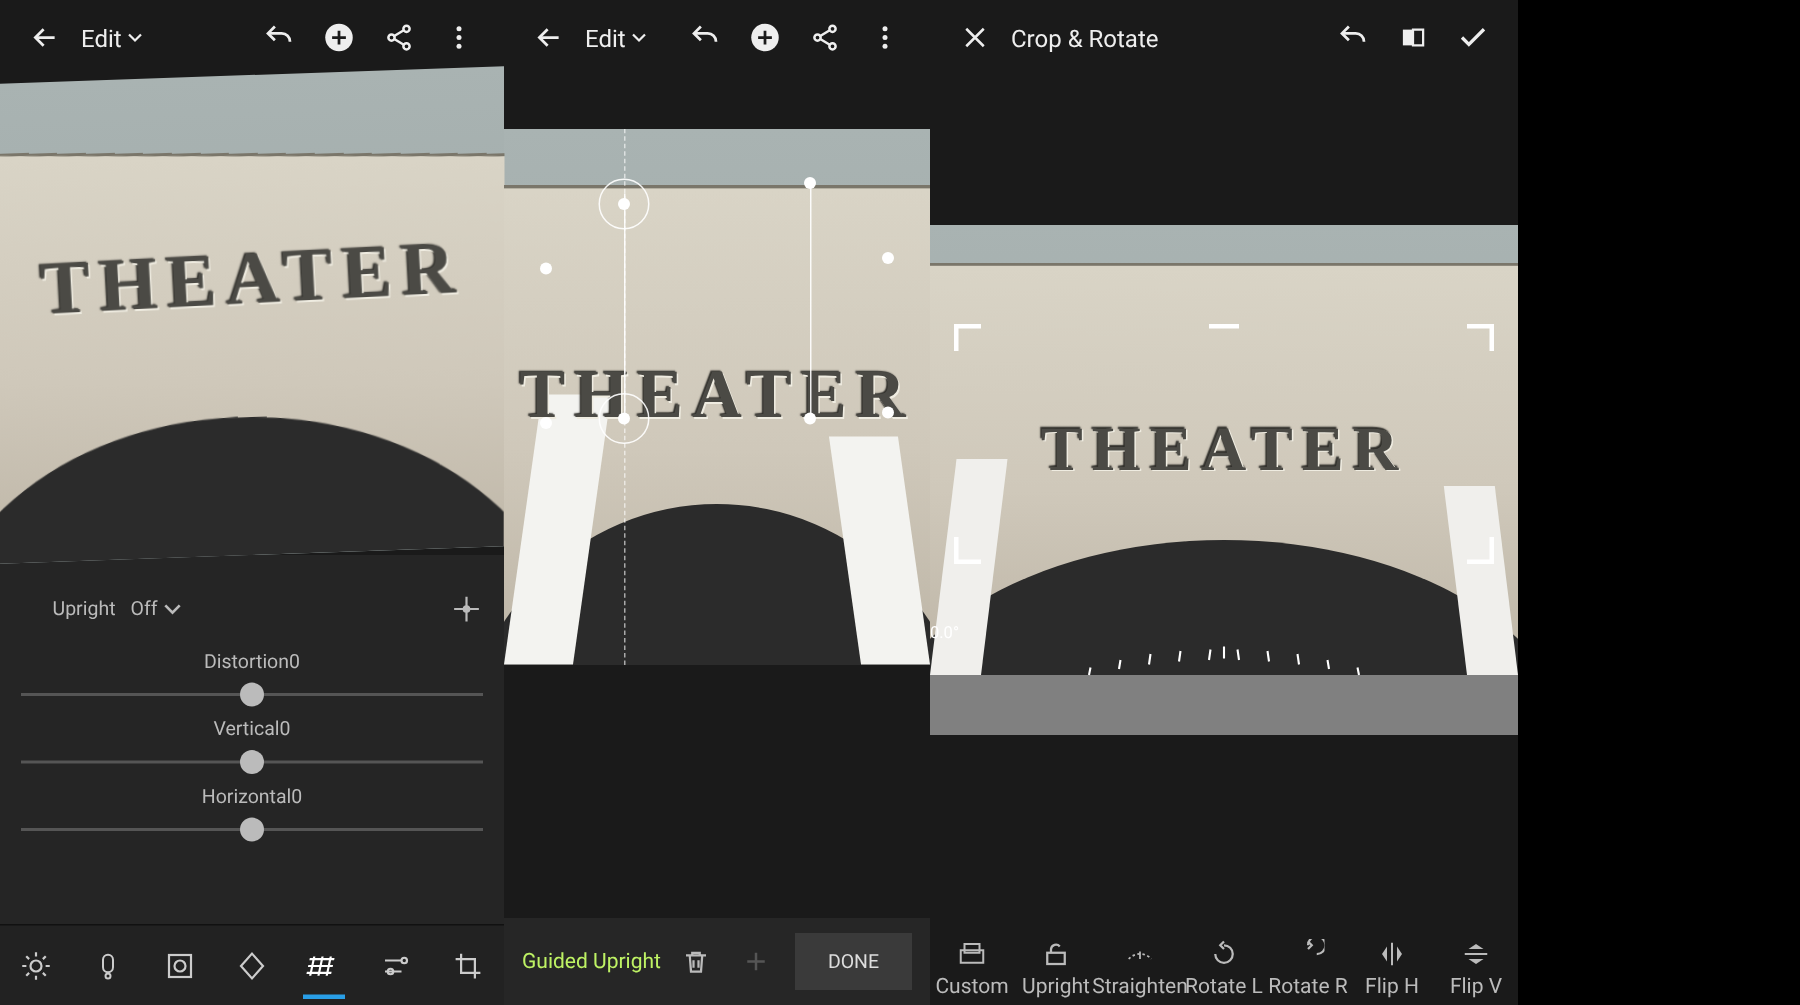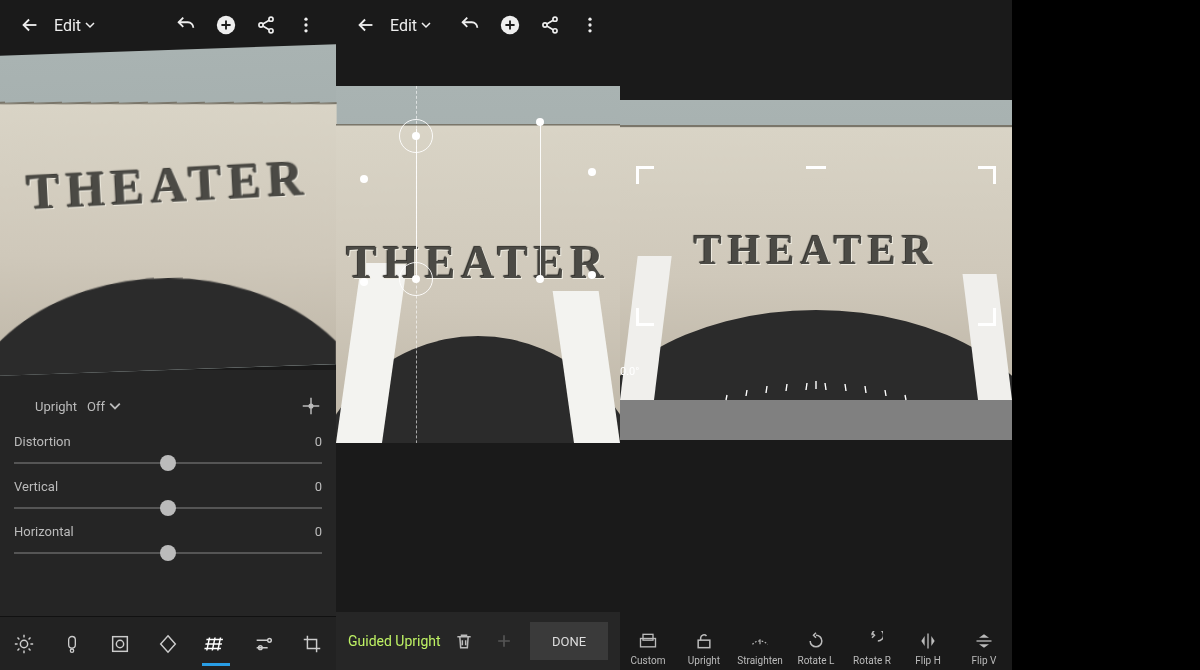--- a/index.html
+++ b/index.html
@@ -28,21 +28,21 @@
   .geom-h { display: flex; align-items: center; margin-bottom: 14px; }
   .geom-h .t { letter-spacing: 1px; color: #ccc; }
   .geom-h .spacer { flex: 1; }
   .switch { width: 30px; height: 16px; background: #444; border-radius: 10px; position: relative; margin-left: 8px; }
   .switch::after { content: ""; width: 12px; height: 12px; background: #bbb; border-radius: 50%; position: absolute; top: 2px; right: 2px; }
   .row-upright { display: flex; align-items: center; height: 44px; margin-left: 21px; }
   .row-upright .lbl { color: #bbb; }
   .row-upright .val { color: #bbb; margin-left: 10px; display: flex; align-items: center; }
   .row-upright .spacer { flex: 1; }
   .slider-row { margin-top: 6px; }
-  .slider-row .srow-h { display: flex; justify-content: space-between; color: #bbb; font-size: 13px; }
+  .slider-row .srow-h { display: flex; justify-content: center; color: #bbb; font-size: 13px; }
   .track { position: relative; height: 20px; margin-top: 4px; }
   .track::before { content: ""; position: absolute; left: 0; right: 0; top: 9px; height: 2px; background: #555; }
   .thumb { position: absolute; top: 2px; width: 16px; height: 16px; border-radius: 50%; background: #bbb; left: calc(50% - 8px); }
   .bottombar { height: 54px; background: #222; display: flex; align-items: center; justify-content: space-around; border-top: 1px solid #111; }
   .bicon { width: 48px; height: 48px; display: flex; align-items: center; justify-content: center; color: #ccc; position: relative; }
   .bicon.active::after { content: ""; position: absolute; bottom: 2px; left: 10px; right: 10px; height: 3px; background: #299ee6; }
   
   .p2 .photo { height: 357px; margin-top: 36px; }
   .p2 .stone { top: 10%; }
   .p2 .txt-theater { font-size: 46px; top: 42%; }
@@ -71,21 +71,21 @@
   .crop-frame { position: absolute; left: 16px; right: 16px; top: 66px; height: 160px; }
   .corner { position: absolute; width: 18px; height: 18px; }
   .corner.tl { top: 0; left: 0; border-top: 3px solid #fff; border-left: 3px solid #fff; }
   .corner.tr { top: 0; right: 0; border-top: 3px solid #fff; border-right: 3px solid #fff; }
   .corner.bl { bottom: 0; left: 0; border-bottom: 3px solid #fff; border-left: 3px solid #fff; }
   .corner.br { bottom: 0; right: 0; border-bottom: 3px solid #fff; border-right: 3px solid #fff; }
   .midh { position: absolute; top: 0; left: 50%; width: 20px; height: 3px; background: #fff; transform: translateX(-50%); }
   .dial { position: absolute; left: 0; right: 0; bottom: 32px; text-align: left; color: #fff; font-size: 11px; }
   .dial svg { margin: 0 auto; }
   .crop-bar { height: 58px; margin-top: auto; display: flex; align-items: flex-end; justify-content: space-around; padding-bottom: 4px; }
-  .crop-item { display: flex; flex-direction: column; align-items: center; color: #bbb; font-size: 10px; width: 56px; }
+  .crop-item { display: flex; flex-direction: column; align-items: center; color: #bbb; font-size: 14px; width: 56px; }
   .crop-item .ic { height: 28px; display: flex; align-items: center; justify-content: center; }
 </style>
 </head>
 <body>
 
 <div class="triptych">
 
   <div class="pane p1">
     <div class="topbar">
       <div class="ticon">
@@ -317,20 +317,48 @@
             <path d="M12 5v14M5 12h14"></path>
           </svg>
       </div>
       <div class="done-btn">
           <span>DONE</span>
         </div>
     </div>
   </div>
 
   <div class="pane p3">
+    <div class="topbar">
+      <div class="ticon">
+        <svg width="20" height="20" viewBox="0 0 24 24" fill="none" stroke="#eee" stroke-width="2">
+            <path d="M5 5l14 14M19 5L5 19"></path>
+          </svg>
+      </div>
+      <div class="title">
+        <span>Crop &amp; Rotate</span>
+      </div>
+      <div class="spacer"></div>
+      <div class="ticon">
+          <svg width="22" height="22" viewBox="0 0 24 24" fill="none" stroke="#eee" stroke-width="2">
+            <path d="M9 14L4 9l5-5"></path>
+            <path d="M4 9h10a6 6 0 016 6v0"></path>
+          </svg>
+        </div>
+      <div class="ticon">
+          <svg width="20" height="18" viewBox="0 0 24 24">
+            <rect x="3" y="5" width="9" height="14" fill="#eee"></rect>
+            <rect x="12" y="5" width="9" height="14" fill="none" stroke="#eee" stroke-width="2"></rect>
+          </svg>
+        </div>
+      <div class="ticon">
+          <svg width="22" height="22" viewBox="0 0 24 24" fill="none" stroke="#eee" stroke-width="2.4">
+            <path d="M4 12l5 5L20 6"></path>
+          </svg>
+        </div>
+    </div>
 
     <div class="photo-wrap">
       <div class="photo">
         <div class="stone" style="top:8%"></div>
         <div class="arch"></div>
         <div class="whiteslab l"></div>
         <div class="whiteslab r"></div>
         <div class="txt-theater">THEATER</div>
       </div>
       <div class="crop-frame">

